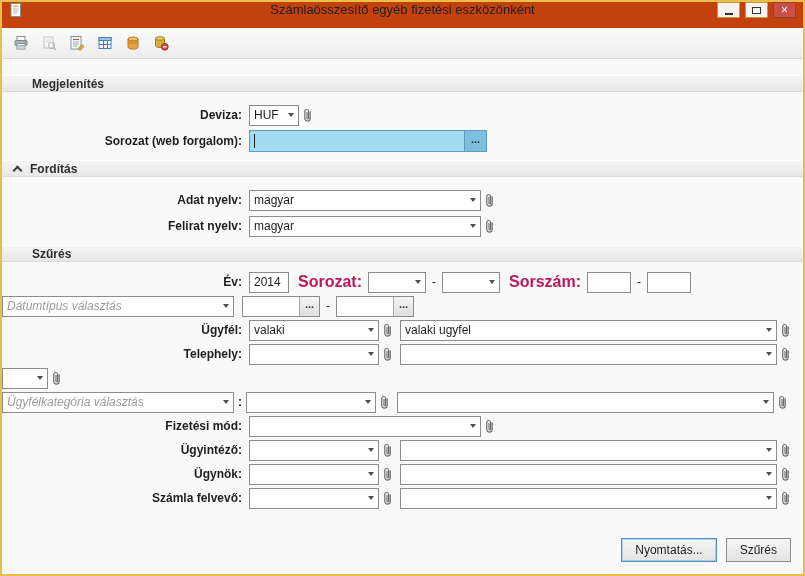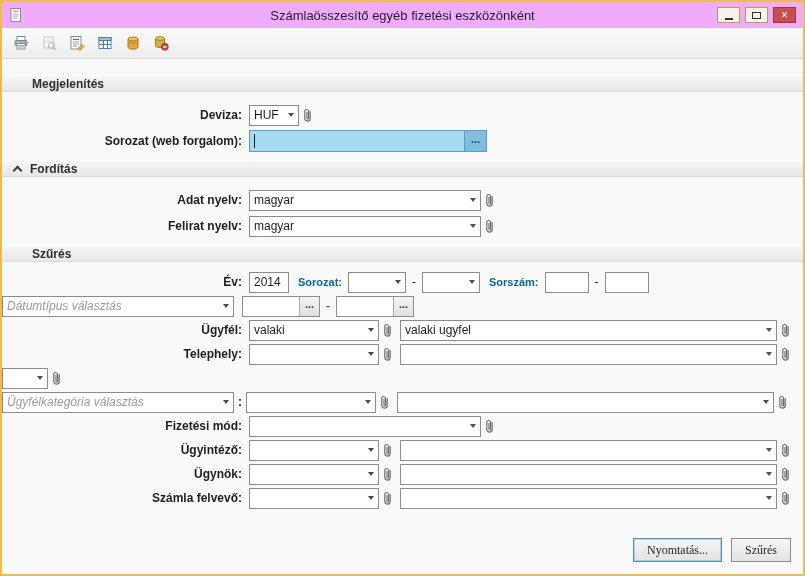--- a/index.html
+++ b/index.html
@@ -1,19 +1,19 @@
 <!DOCTYPE html>
 <html><head>
 <meta charset="utf-8">
 <style>
 *{box-sizing:border-box;margin:0;padding:0}
 html,body{width:805px;height:576px}
 body{font-family:"Liberation Sans",sans-serif;background:#fff}
 .window{width:805px;height:576px;border:2px solid #EDBD4B;background:#F9F9F9;display:flex;flex-direction:column;overflow:hidden}
-.titlebar{height:26px;background:#f0abfc;display:flex;align-items:center;padding:0 7px;position:relative;flex:0 0 auto}
+.titlebar{height:26px;background:#c2410c;display:flex;align-items:flex-start;padding:0 7px;position:relative;flex:0 0 auto}
 .title{position:absolute;left:0;right:0;text-align:center;font-size:13px;color:#1E1E1E;pointer-events:none}
 .app-icon{width:16px;height:16px;display:flex;align-items:center;justify-content:center}
 .capbtns{margin-left:auto;display:flex;gap:5px;position:relative}
 .cap{width:23px;height:16px;display:flex;align-items:center;justify-content:center;cursor:default}
 .cap.minb,.cap.maxb{background:#F5F3EE;border:1px solid #C29B3F}
 .cap.closeb{background:#C94F48;border:1px solid #9E3A35;color:#fff;font-size:12px;line-height:1}
 .gmin{width:8px;height:2px;background:#333;margin-top:7px}
 .gmax{width:9px;height:7px;border:1px solid #333}
 .toolbar{height:31px;background:linear-gradient(#FBFBFB,#EDEDED);border-bottom:1px solid #D8D8D8;display:flex;align-items:center;gap:5px;padding:0 7px;flex:0 0 auto}
 .tbtn{width:23px;height:23px;display:flex;align-items:center;justify-content:center}
@@ -22,42 +22,42 @@
 .sec{height:17px;margin-top:6px;background:linear-gradient(#F6F6F6,#E7E7E7);border-top:1px solid #FFF;border-bottom:1px solid #DADADA;display:flex;align-items:center;font-size:12px;font-weight:bold;color:#2E2E2E;padding-left:30px;flex:0 0 auto}
 .sec.first{margin-top:0}
 .sec.with-chev{padding-left:12px}
 .chev{width:7px;height:7px;border-left:2px solid #3A3A3A;border-top:2px solid #3A3A3A;transform:rotate(45deg);margin:4px 9px 0 0}
 .group{flex:0 0 auto}
 .g-pad10{padding-top:10px}
 .g-pad8{padding-top:8px}
 .row{display:flex;align-items:center;height:26px}
 .frow{height:24px}
 .lbl{width:247px;text-align:right;padding-right:7px;font-size:12px;font-weight:bold;color:#1E1E1E;flex:0 0 auto;white-space:nowrap}
-.lbl-inline{font-size:11px;font-weight:bold;color:#0369a1;margin-left:9px;margin-right:6px;white-space:nowrap}
+.lbl-inline{font-size:16px;font-weight:bold;color:#be185d;margin-left:9px;margin-right:6px;white-space:nowrap}
 .combo{display:inline-flex;align-items:center;height:21px;background:#fff;border:1px solid #8C8C8C;font-size:12px;color:#1E1E1E;flex:0 0 auto}
 .combo .val{flex:1;padding:0 4px;white-space:nowrap;overflow:hidden}
 .combo .arrow{width:15px;display:flex;justify-content:center;flex:0 0 auto}
 .arrow::before{content:"";border-left:3.5px solid transparent;border-right:3.5px solid transparent;border-top:4px solid #4E4E4E}
 .combo.ghost .val{color:#9B9B9B;font-style:italic}
 .clip{width:17px;height:21px;display:flex;align-items:center;justify-content:center;flex:0 0 auto}
 .ti{height:21px;border:1px solid #8C8C8C;background:#fff;font-size:12px;font-family:inherit;padding:8px 4px;color:#1E1E1E;flex:0 0 auto}
 .efield{display:inline-flex;height:21px;border:1px solid #8C8C8C;background:#fff;flex:0 0 auto}
 .efield .etxt{width:56px}
 .dots{width:20px;background:linear-gradient(#F4F4F4,#DFDFDF);border-left:1px solid #A8A8A8;display:flex;align-items:center;justify-content:center;font-size:11px;font-weight:bold;color:#333;padding-bottom:4px}
 .bluef{display:flex;align-items:center;width:238px;height:22px;border:1px solid #5F9CBE;background:#A4DBF2;flex:0 0 auto}
 .bluef .caret{width:1px;height:14px;background:#1E1E1E;margin-left:4px}
 .bluef .dots{margin-left:auto;align-self:stretch;width:22px;background:#7FBEDF;border-left:1px solid #5F9CBE;color:#173344;font-size:11px}
 .dash{margin:0 6px;font-size:12px;color:#1E1E1E}
 .colon{margin:0 4px;font-size:12px;font-weight:bold;color:#1E1E1E}
 .lead{}
 .ml4{margin-left:4px}.ml8{margin-left:8px}
 .w50{width:50px}.w232{width:232px}.w130{width:130px}.w377{width:377px}
 .w58{width:58px}.w46{width:46px}.w40{width:40px}.w44{width:44px}
 .footer{margin-top:auto;display:flex;justify-content:flex-end;align-items:flex-end;gap:9px;padding:0 12px 12px 0;flex:0 0 auto;height:52px}
-.btn{height:24px;padding:0 13px;background:linear-gradient(#F6F6F6,#E3E3E3);border:1px solid #8A8A8A;font-size:12px;font-family:Liberation Serif, serif;color:#1E1E1E}
+.btn{height:24px;padding:0 13px;background:linear-gradient(#F6F6F6,#E3E3E3);border:1px solid #8A8A8A;font-size:12px;font-family:Liberation Sans, sans-serif;color:#1E1E1E}
 .btn.primary{border-color:#4D90CE;box-shadow:inset 0 0 0 1px rgba(77,144,206,.35)}
 </style>
 </head>
 <body>
 
 <div class="window">
 
   <div class="titlebar">
     <span class="app-icon">
       <svg width="14" height="14" viewBox="0 0 14 14">

